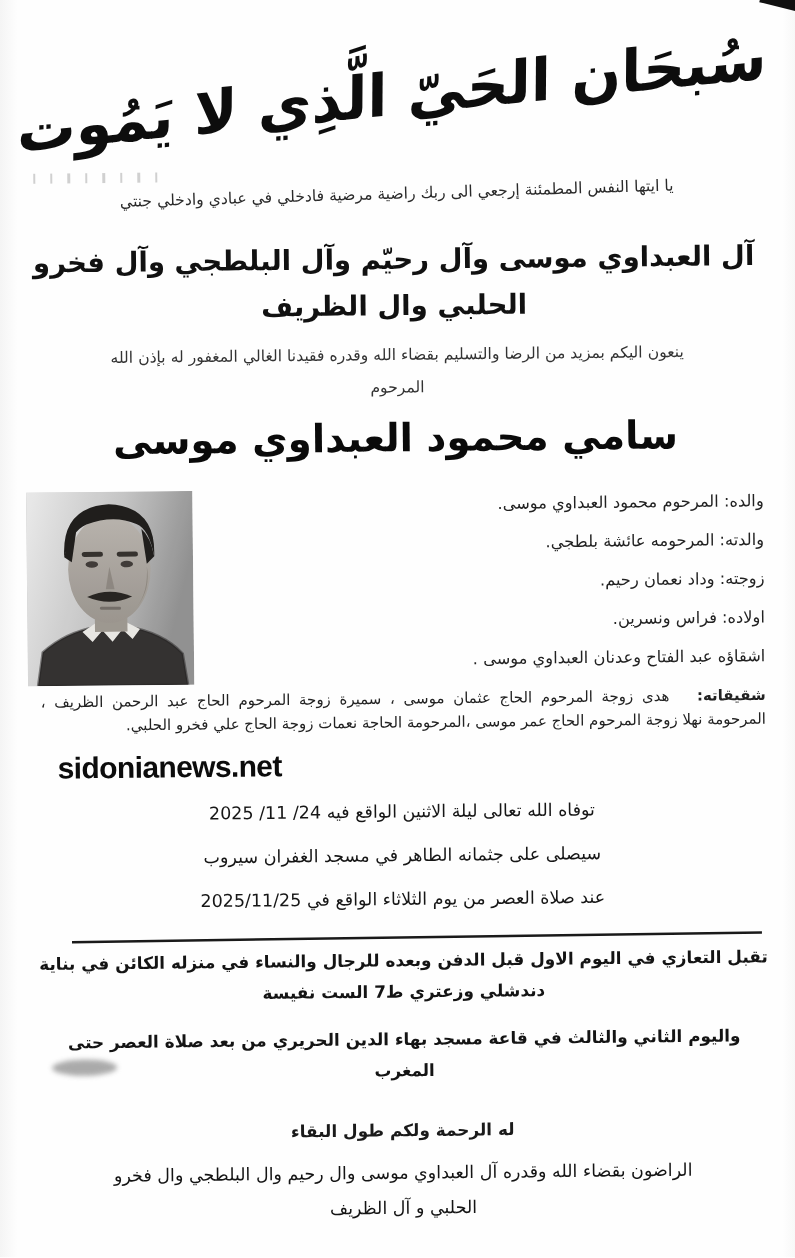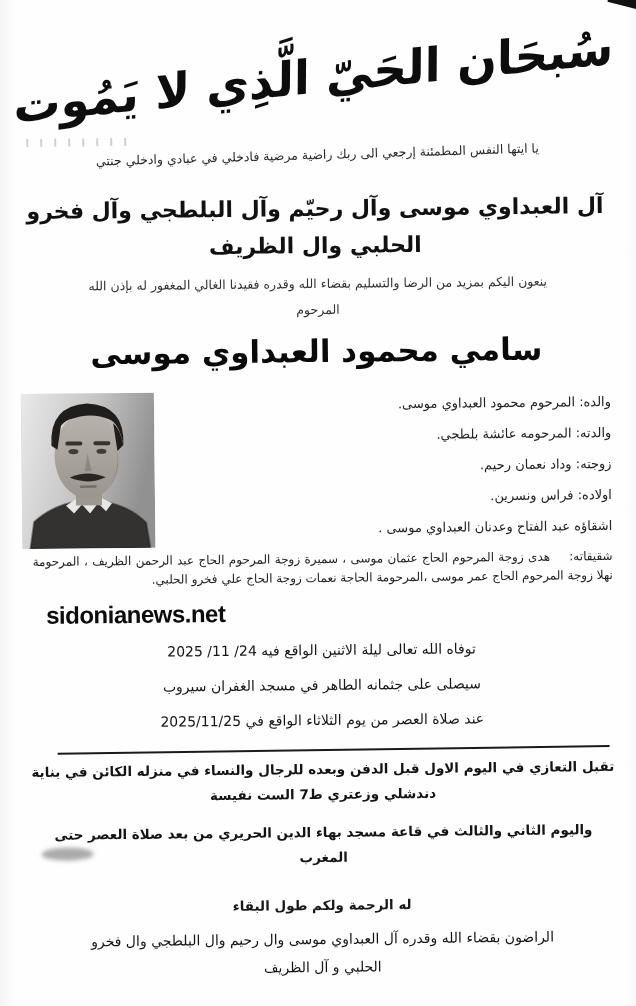--- a/index.html
+++ b/index.html
@@ -77,21 +77,21 @@
     position:absolute;top:397px;left:165px;right:24px;
     direction:rtl;text-align:right;
     font-size:13px;color:#222;
   }
   .details .row{margin-bottom:16px;}
   .sisters{
     position:absolute;top:550px;left:32px;right:24px;
     direction:rtl;text-align:justify;
     font-size:12px;line-height:19px;color:#222;
   }
-  .sisters .lead{font-weight:normal;margin-left:15px;}
+  .sisters .lead{font-weight:bold;margin-left:15px;}
   .watermark{
     position:absolute;left:45px;top:599px;
     font-family:"Liberation Sans","DejaVu Sans",sans-serif;
     font-weight:bold;font-size:24px;color:#0c0c0c;
     letter-spacing:-.5px;direction:ltr;
   }
   .funeral{
     position:absolute;top:642px;left:30px;right:26px;
     direction:rtl;text-align:center;
     font-size:14px;color:#161616;font-weight:500;

